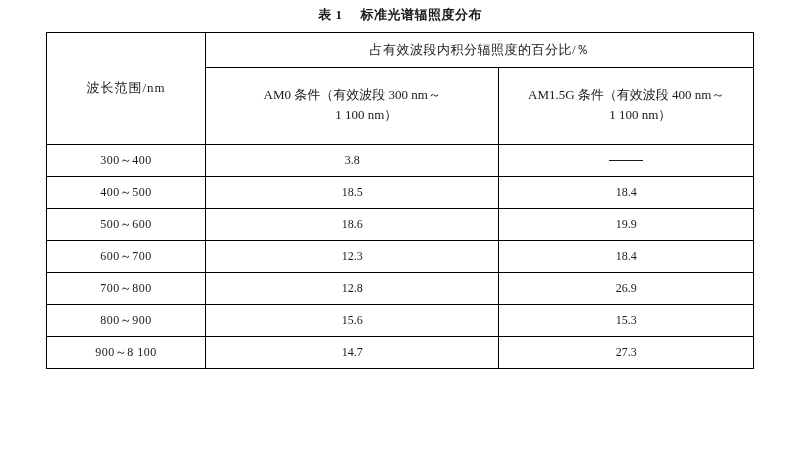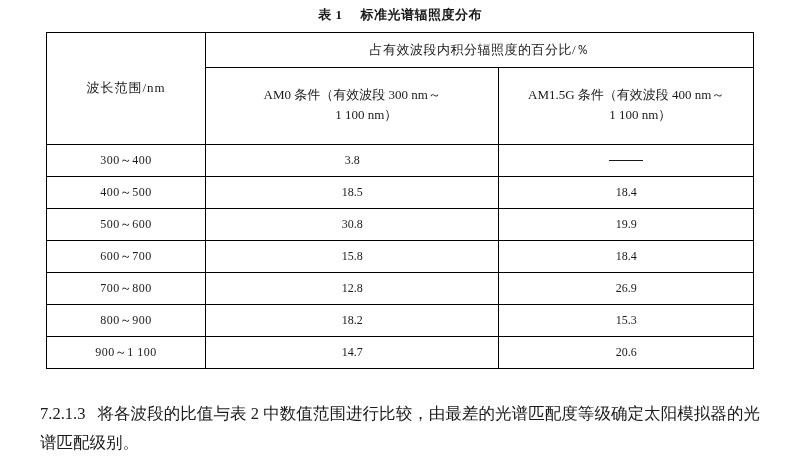--- a/index.html
+++ b/index.html
@@ -141,43 +141,40 @@
         <td class="datacell">3.8</td>
         <td class="datacell"><span class="dash"></span></td>
       </tr>
       <tr>
         <td class="datacell range">400～500</td>
         <td class="datacell">18.5</td>
         <td class="datacell">18.4</td>
       </tr>
       <tr>
         <td class="datacell range">500～600</td>
-        <td class="datacell">30.8</td>
+        <td class="datacell">18.6</td>
         <td class="datacell">19.9</td>
       </tr>
       <tr>
         <td class="datacell range">600～700</td>
-        <td class="datacell">15.8</td>
+        <td class="datacell">12.3</td>
         <td class="datacell">18.4</td>
       </tr>
       <tr>
         <td class="datacell range">700～800</td>
         <td class="datacell">12.8</td>
         <td class="datacell">26.9</td>
       </tr>
       <tr>
         <td class="datacell range">800～900</td>
-        <td class="datacell">18.2</td>
+        <td class="datacell">15.6</td>
         <td class="datacell">15.3</td>
       </tr>
       <tr>
-        <td class="datacell range">900～1 100</td>
+        <td class="datacell range">900～8 100</td>
         <td class="datacell">14.7</td>
-        <td class="datacell">20.6</td>
+        <td class="datacell">27.3</td>
       </tr>
     </tbody>
   </table>
 
-  <div class="para">
-    <span class="num">7.2.1.3</span><span>将各波段的比值与表 2 中数值范围进行比较，由最差的光谱匹配度等级确定太阳模拟器的光谱匹配级别。</span>
-  </div>
 
 </div>
 
 </body></html>

